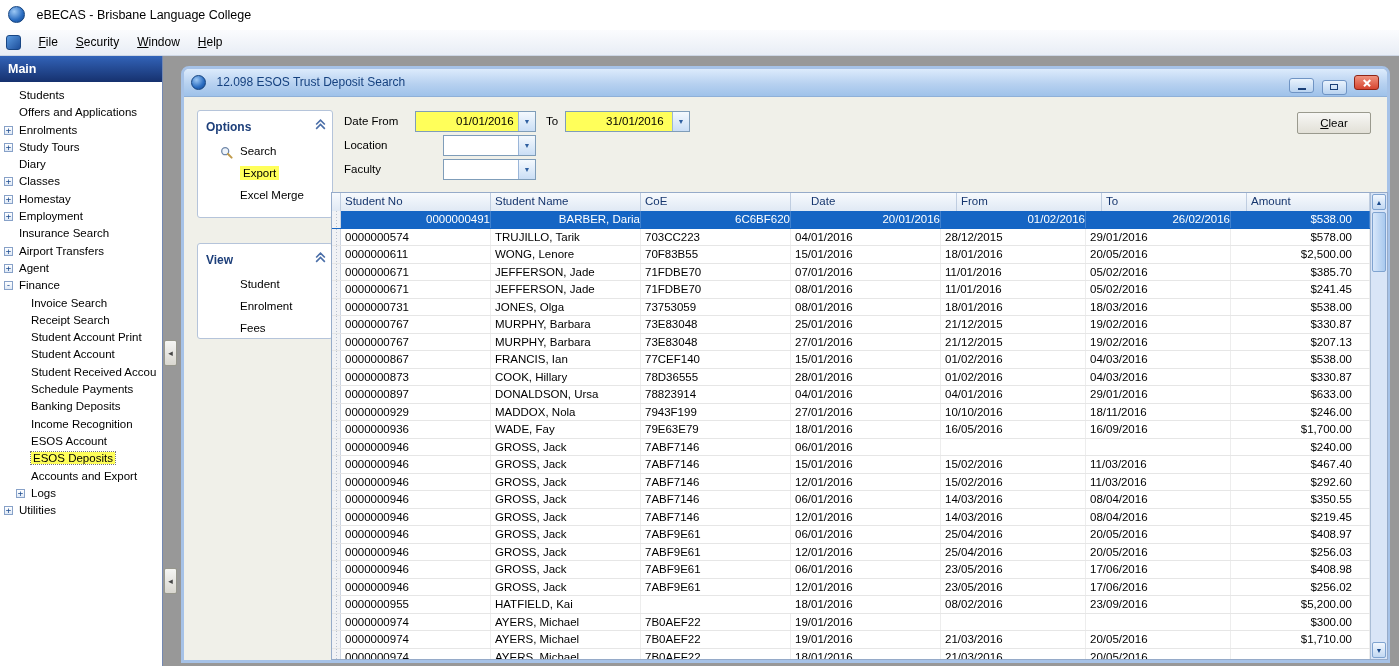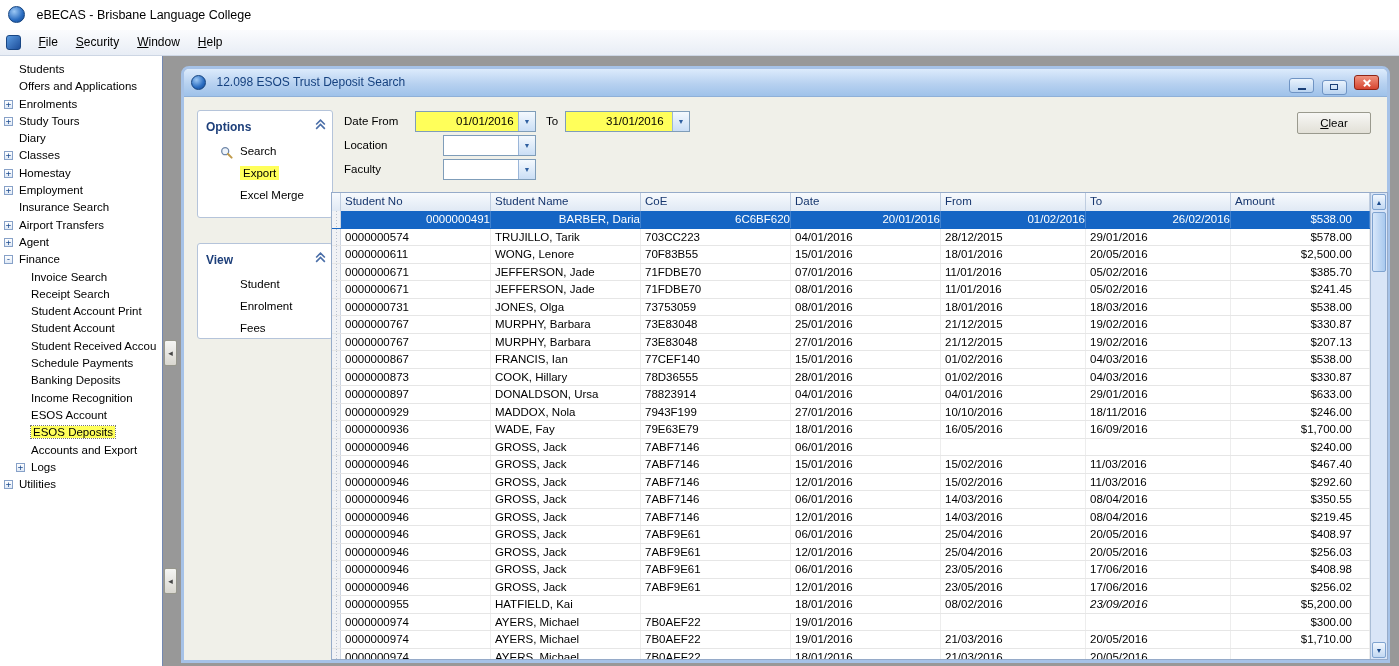--- a/index.html
+++ b/index.html
@@ -122,20 +122,23 @@
 </div>
 
 <div class="menubar">
   <span class="menu-icon"></span>
   <span class="menu-items"><span class="menu-item"><u>F</u>ile</span><span class="menu-item"><u>S</u>ecurity</span><span class="menu-item"><u>W</u>indow</span><span class="menu-item"><u>H</u>elp</span></span>
 </div>
 
 <div class="mdi"></div>
 
 <div class="sidebar">
+  <div class="sidebar-header">
+    <span>Main</span>
+  </div>
   <div class="tree">
       <div class="tree-item"><span class="tree-label">Students</span></div>
       <div class="tree-item"><span class="tree-label">Offers and Applications</span></div>
       <div class="tree-item"><span class="expander">+</span><span class="tree-label">Enrolments</span></div>
       <div class="tree-item"><span class="expander">+</span><span class="tree-label">Study Tours</span></div>
       <div class="tree-item"><span class="tree-label">Diary</span></div>
       <div class="tree-item"><span class="expander">+</span><span class="tree-label">Classes</span></div>
       <div class="tree-item"><span class="expander">+</span><span class="tree-label">Homestay</span></div>
       <div class="tree-item"><span class="expander">+</span><span class="tree-label">Employment</span></div>
       <div class="tree-item"><span class="tree-label">Insurance Search</span></div>
@@ -232,21 +235,21 @@
       <span class="cbtn">▼</span>
     </div>
     <button class="clear-btn"><u>C</u>lear</button>
 
     <div class="grid">
       <div class="ghead">
           <div class="hind"></div>
           <div class="hcell" style="width: 150px;">Student No</div>
           <div class="hcell" style="width: 150px;">Student Name</div>
           <div class="hcell" style="width: 150px;">CoE</div>
-          <div class="hcell" style="width: 150px;">Date</div>
+          <div class="hcell" style="width: 150px; margin-left: 16px;">Date</div>
           <div class="hcell" style="width: 145px;">From</div>
           <div class="hcell" style="width: 145px;">To</div>
           <div class="hcell" style="flex: 1 1 0%;">Amount</div>
         </div>
       <div class="gbody">
           <div class="grow sel">
             <div class="ind"></div>
             <div class="gcell" style="width: 150px;">0000000491</div>
             <div class="gcell" style="width: 150px;">BARBER, Daria</div>
             <div class="gcell" style="width: 150px;">6C6BF620</div>
@@ -465,21 +468,21 @@
             <div class="gcell" style="width: 145px;">17/06/2016</div>
             <div class="gcell amt" style="flex: 1 1 0%;">$256.02</div>
           </div>
           <div class="grow">
             <div class="ind"></div>
             <div class="gcell" style="width: 150px;">0000000955</div>
             <div class="gcell" style="width: 150px;">HATFIELD, Kai</div>
             <div class="gcell" style="width: 150px; margin-top: 28px;">79C6BE94</div>
             <div class="gcell" style="width: 150px;">18/01/2016</div>
             <div class="gcell" style="width: 145px;">08/02/2016</div>
-            <div class="gcell" style="width: 145px; font-style: italic;">23/09/2016</div>
+            <div class="gcell" style="width: 145px;">23/09/2016</div>
             <div class="gcell amt" style="flex: 1 1 0%;">$5,200.00</div>
           </div>
           <div class="grow">
             <div class="ind"></div>
             <div class="gcell" style="width: 150px;">0000000974</div>
             <div class="gcell" style="width: 150px;">AYERS, Michael</div>
             <div class="gcell" style="width: 150px;">7B0AEF22</div>
             <div class="gcell" style="width: 150px;">19/01/2016</div>
             <div class="gcell" style="width: 145px;"></div>
             <div class="gcell" style="width: 145px;"></div>

